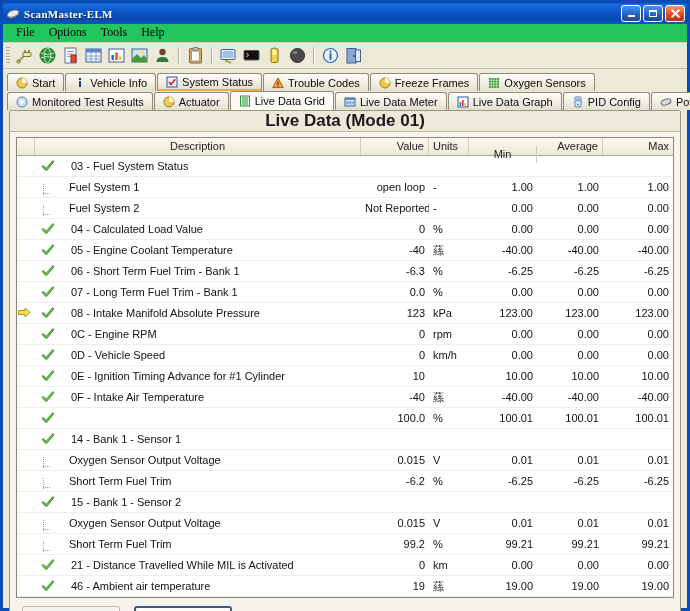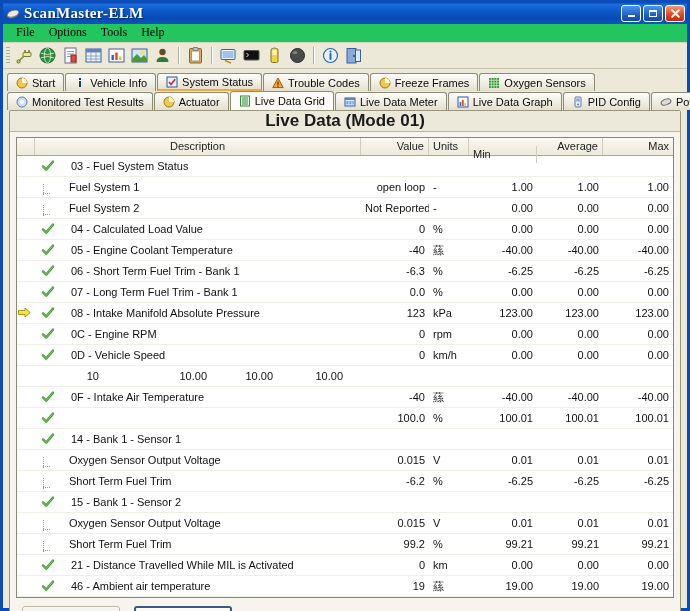--- a/index.html
+++ b/index.html
@@ -21,21 +21,21 @@
     height:21px;flex:0 0 21px;
     background:linear-gradient(to bottom,#0a57c8 0%,#1a6de0 8%,#0b57c6 40%,#084ab4 75%,#0d54bd 100%);
     display:flex;align-items:center;
     padding:0 2px 0 3px;
     position:relative;
   }
   .title-icon{
     width:14px;height:14px;margin-right:4px;position:relative;flex:0 0 14px;
   }
   .title-text{
-    color:#ffffff;font-weight:bold;font-size:15px;
+    color:#ffffff;font-weight:bold;font-size:11px;
     font-family:"Liberation Serif", serif;
     letter-spacing:0.3px;
     text-shadow:1px 1px 1px rgba(0,0,0,.45);
     white-space:nowrap;
   }
   .title-btns{position:absolute;right:2px;top:2px;display:flex;gap:2px;}
   .tbtn{
     width:20px;height:17px;border:1px solid #ffffff;border-radius:3px;
     background:linear-gradient(to bottom,#4b93f0,#1f5fc6 60%,#17499c);
     display:flex;align-items:center;justify-content:center;
@@ -108,21 +108,21 @@
     background:linear-gradient(to bottom,#faf8f0,#ecead9);
     border-bottom:1px solid #a9a694;
     font-size:11px;color:#222;
   }
   .hcell{box-sizing:border-box;padding:0 4px;height:17px;line-height:17px;
     border-right:1px solid #cfcdbc;overflow:hidden;white-space:nowrap;}
   .hcell.gutter{width:18px;border-right:1px solid #cfcdbc;padding:0;}
   .hcell.desc{flex:1 1 auto;text-align:center;}
   .hcell.value{width:68px;text-align:right;}
   .hcell.units{width:40px;text-align:left;}
-  .hcell.min{width:68px;text-align:left;margin-top:16px;}
+  .hcell.min{width:68px;text-align:center;margin-top:16px;}
   .hcell.avg{width:66px;text-align:right;}
   .hcell.max{width:70px;text-align:right;border-right:none;}
   .rows{flex:1 1 auto;overflow:hidden;}
   .row{display:flex;height:20px;align-items:center;font-size:11px;color:#111;
     border-bottom:1px solid #efefe7;}
   .cell{box-sizing:border-box;padding:0 4px;height:20px;line-height:20px;white-space:nowrap;overflow:hidden;}
   .cell.gutter{width:18px;padding:0;position:relative;}
   .cell.desc{flex:1 1 auto;display:flex;align-items:center;gap:16px;text-align:left;}
   .cell.value{width:68px;text-align:right;}
   .cell.units{width:40px;text-align:left;}
@@ -603,20 +603,29 @@
               <span>0D - Vehicle Speed</span>
             </div>
             <div class="cell value">0</div>
             <div class="cell units">km/h</div>
             <div class="cell min">0.00</div>
             <div class="cell avg">0.00</div>
             <div class="cell max">0.00</div>
           </div>
           <div class="row">
             <div class="cell gutter"></div>
+            <div class="cell desc">
+              <span class="mark">
+                <svg width="14" height="14" viewBox="0 0 14 14">
+                  <path d="M2 7.4 L5.2 10.6 L12 2.6" stroke="#3f9a2e" stroke-width="2.4" fill="none" stroke-linecap="round" stroke-linejoin="round"></path>
+                  <path d="M2 7.4 L5.2 10.6 L12 2.6" stroke="#8fd47e" stroke-width="0.8" fill="none" stroke-linecap="round" stroke-linejoin="round"></path>
+                </svg>
+              </span>
+              <span>0E - Ignition Timing Advance for #1 Cylinder</span>
+            </div>
             <div class="cell value">10</div>
             <div class="cell units"></div>
             <div class="cell min">10.00</div>
             <div class="cell avg">10.00</div>
             <div class="cell max">10.00</div>
           </div>
           <div class="row">
             <div class="cell gutter"></div>
             <div class="cell desc">
               <span class="mark">

